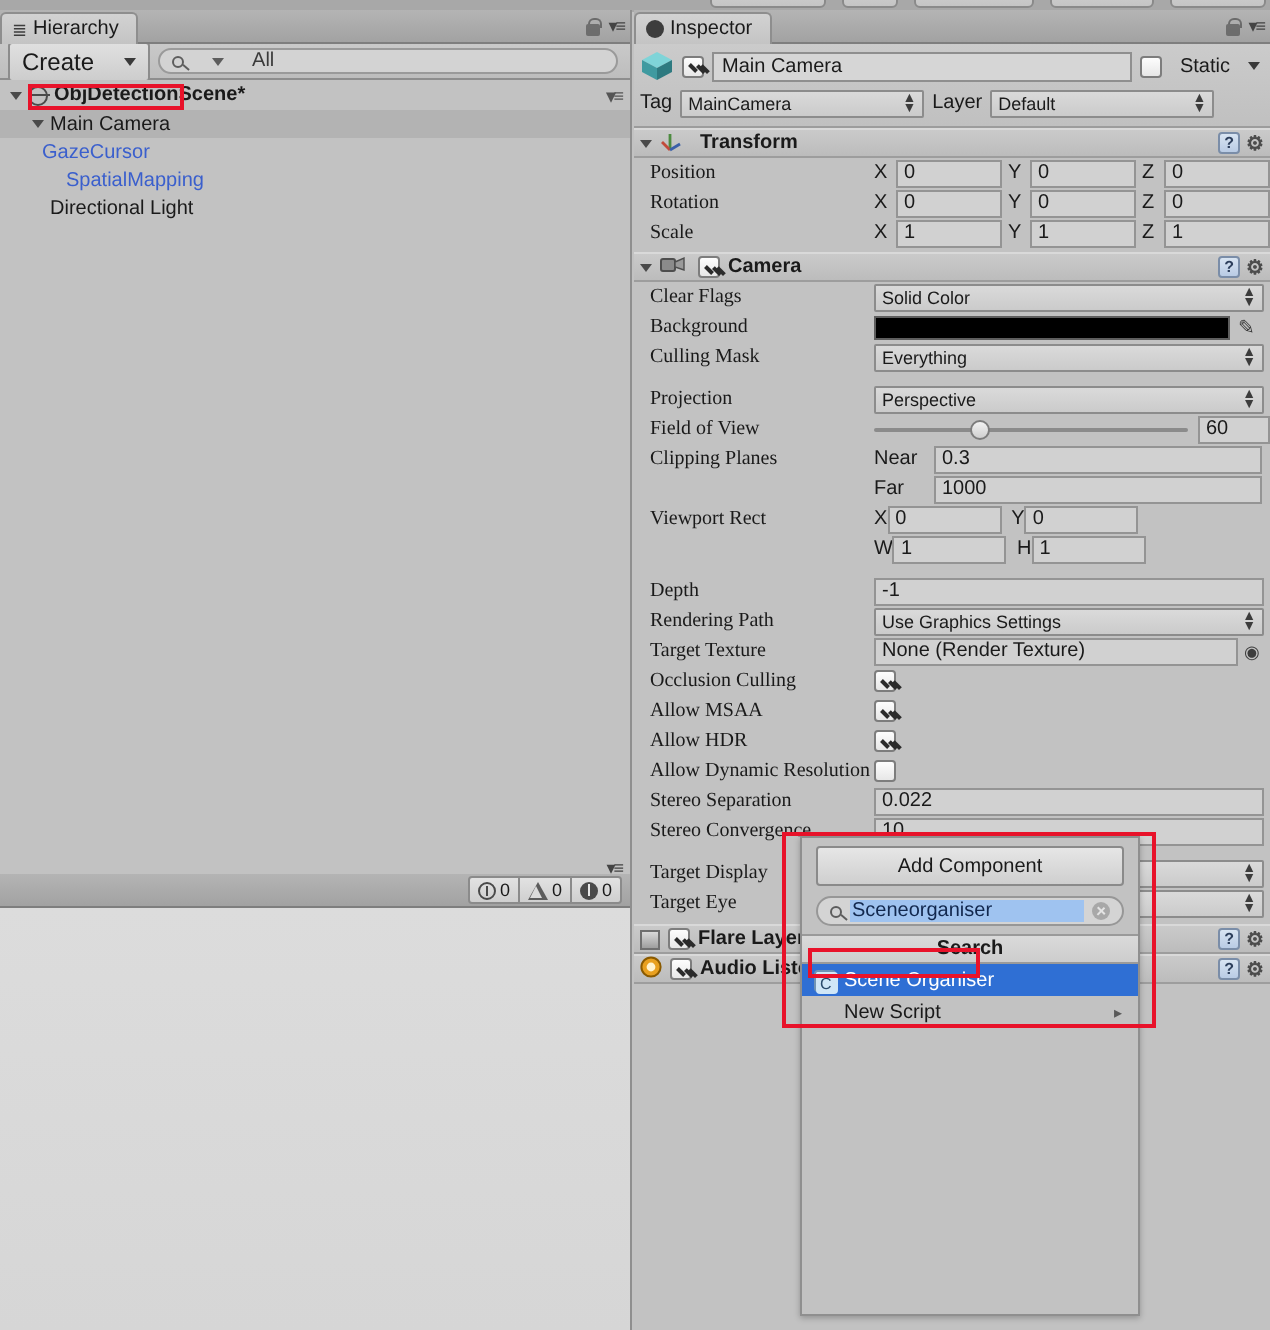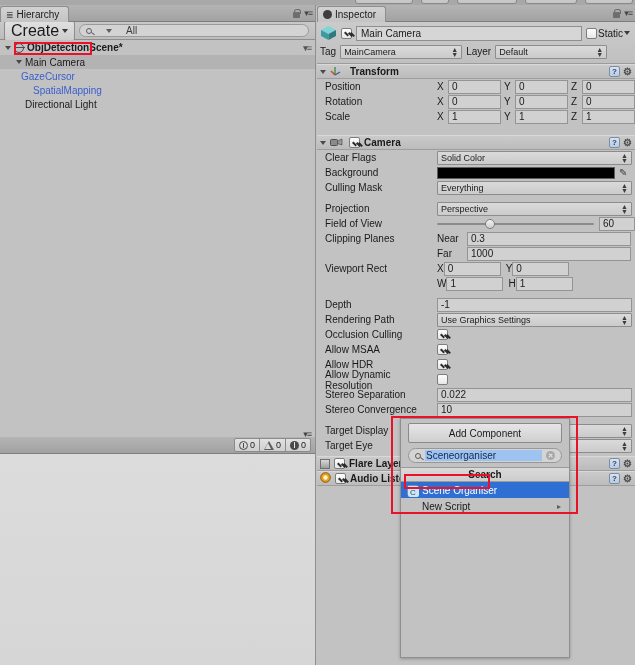--- a/index.html
+++ b/index.html
@@ -32,23 +32,23 @@
   .lockicon:after{ content:""; position:absolute; left:0; top:3.5px; width:7px; height:5.5px;
      background:#5a5a5a; border-radius:1px; }
   .menuicon { font-size:9px; color:#444; letter-spacing:-1px; }
 
   .toolrow {
     height:18px; background:linear-gradient(#c9c9c9,#bdbdbd);
     border-bottom:1px solid #8d8d8d; display:flex; align-items:center;
     padding:0 4px; gap:4px;
   }
   .btn-sm {
-    height:14px; padding:9px 6px; display:inline-flex; align-items:center; gap:3px;
+    height:14px; padding:9px 6px; display:inline-flex; align-items:center; gap:15px;
     background:linear-gradient(#e0e0e0,#cdcdcd);
-    border:1px solid #8c8c8c; border-radius:2px; font-size:16px;
+    border:1px solid #8c8c8c; border-radius:2px; font-size:12px;
   }
   .searchfield {
     flex:1; height:13px; background:#d3d3d3;
     border:1px solid #9a9a9a; border-radius:7px;
     display:flex; align-items:center; padding:0 6px; gap:14px;
     font-size:10px; color:#3b3b3b;
   }
   .mag {
     width:6px; height:6px; border:1.2px solid #5d5d5d; border-radius:50%;
     position:relative; flex:none;
@@ -108,21 +108,21 @@
      border-bottom:1px solid #9c9c9c; }
   .gorow1 { display:flex; align-items:center; gap:4px; height:16px; }
   .cubeico { width:17px;height:16px; flex:none; }
   .cb { width:11px;height:11px; flex:none; background:linear-gradient(#fdfdfd,#e7e7e7);
      border:1px solid #7d7d7d; border-radius:2px; position:relative; }
   .cb.on:after { content:""; position:absolute; left:2px; top:4.5px; width:5px;height:2px;
      background:#2b2b2b; transform:rotate(45deg); box-shadow:3.2px -2.4px 0 0 #2b2b2b,
      4.6px -3.8px 0 0 #2b2b2b; }
   .namefield { flex:1; height:15px; background:#d6d6d6; border:1px solid #8f8f8f;
      display:flex; align-items:center; padding:0 4px; font-size:10px; }
-  .staticbox { display:flex; align-items:center; gap:1px; font-size:10px; padding-right:2px; }
+  .staticbox { display:flex; align-items:center; gap:9px; font-size:10px; padding-right:2px; }
   .caret { width:0;height:0;border-left:3.5px solid transparent;border-right:3.5px solid transparent;
      border-top:4px solid #3a3a3a; }
   .gorow2 { display:flex; align-items:center; gap:4px; height:15px; margin-top:3px; }
   .lab { font-size:10px; white-space:nowrap; }
   .dd { height:14px; background:linear-gradient(#dadada,#cbcbcb); border:1px solid #8c8c8c;
      border-radius:1px; display:flex; align-items:center; padding:0 3px; font-size:9px;
      position:relative; }
   .dd .arrows { position:absolute; right:3px; top:50%; transform:translateY(-50%);
      font-size:7px; line-height:5px; color:#3c3c3c; text-align:center; }
 
@@ -131,21 +131,21 @@
     background:linear-gradient(#cacaca,#bcbcbc);
     border-top:1px solid #d9d9d9; border-bottom:1px solid #9d9d9d;
     font-weight:bold; font-size:10px; position:relative;
   }
   .comp-header .right { position:absolute; right:3px; display:flex; gap:3px; align-items:center; }
   .helpico { width:11px;height:11px; background:linear-gradient(#d8e4f2,#b9cbe4);
      border:1px solid #7a8da8; border-radius:2px; font-size:8px; color:#2d3f5c;
      display:flex; align-items:center; justify-content:center; font-weight:bold; }
 
   .prow { height:15px; display:flex; align-items:center; padding-left:8px; font-size:10px; }
-  .prow .pl { width:112px; flex:none; }
+  .prow .pl { width:112px; flex:none;font-family:Liberation Serif, serif; }
   .field { height:14px; background:#d1d1d1; border:1px solid #949494;
      display:flex; align-items:center; padding:0 3px; font-size:10px; }
   .axis { display:flex; align-items:center; gap:3px; }
   .axis .ax { width:8px; text-align:left; font-size:10px; }
 
   .slider { flex:1; height:14px; position:relative; display:flex; align-items:center; }
   .slider .track { position:absolute; left:0; right:0; height:2px; background:#8b8b8b; border-radius:1px; }
   .slider .knob { position:absolute; width:10px;height:10px; border-radius:50%;
      background:linear-gradient(#f2f2f2,#cfcfcf); border:1px solid #7c7c7c; }
 
@@ -389,21 +389,21 @@
           <span class="field" style="width:53px;">
             <span>1</span>
           </span>
           <span class="ax">Z</span>
           <span class="field" style="width:53px;">
             <span>1</span>
           </span>
         </span>
       </div>
 
-      <div class="comp-header" style="margin-top:11px;">
+      <div class="comp-header" style="margin-top:2px;">
         <span class="tri open"></span>
         <span>
           <svg width="13" height="10" viewBox="0 0 13 10">
             <rect x="0.5" y="2.5" width="7" height="6" rx="1" fill="#8b8b8b" stroke="#4e4e4e"></rect>
             <polygon points="7.5,4 12,2 12,8 7.5,6.5" fill="#9a9a9a" stroke="#4e4e4e" stroke-width="0.7"></polygon>
           </svg>
         </span>
         <span class="cb on" style="margin-left:2px;"></span>
         <span>Camera</span>
         <span class="right">
@@ -491,20 +491,27 @@
         <span class="field" style="width:195px;">
           <span>-1</span>
         </span>
       </div>
       <div class="prow">
         <span class="pl">Rendering Path</span>
         <span class="dd" style="width:195px;">
           <span>Use Graphics Settings</span>
           <span class="arrows">▲<br>▼</span>
         </span>
+      </div>
+      <div class="prow">
+        <span class="pl">Target Texture</span>
+        <span class="field" style="width:182px;">
+          <span>None (Render Texture)</span>
+        </span>
+        <span style="margin-left:3px;font-size:9px;color:#3d3d3d;">◉</span>
       </div>
       <div class="prow">
         <span class="pl">Occlusion Culling</span>
         <span class="cb on"></span>
       </div>
       <div class="prow">
         <span class="pl">Allow MSAA</span>
         <span class="cb on"></span>
       </div>
       <div class="prow">

